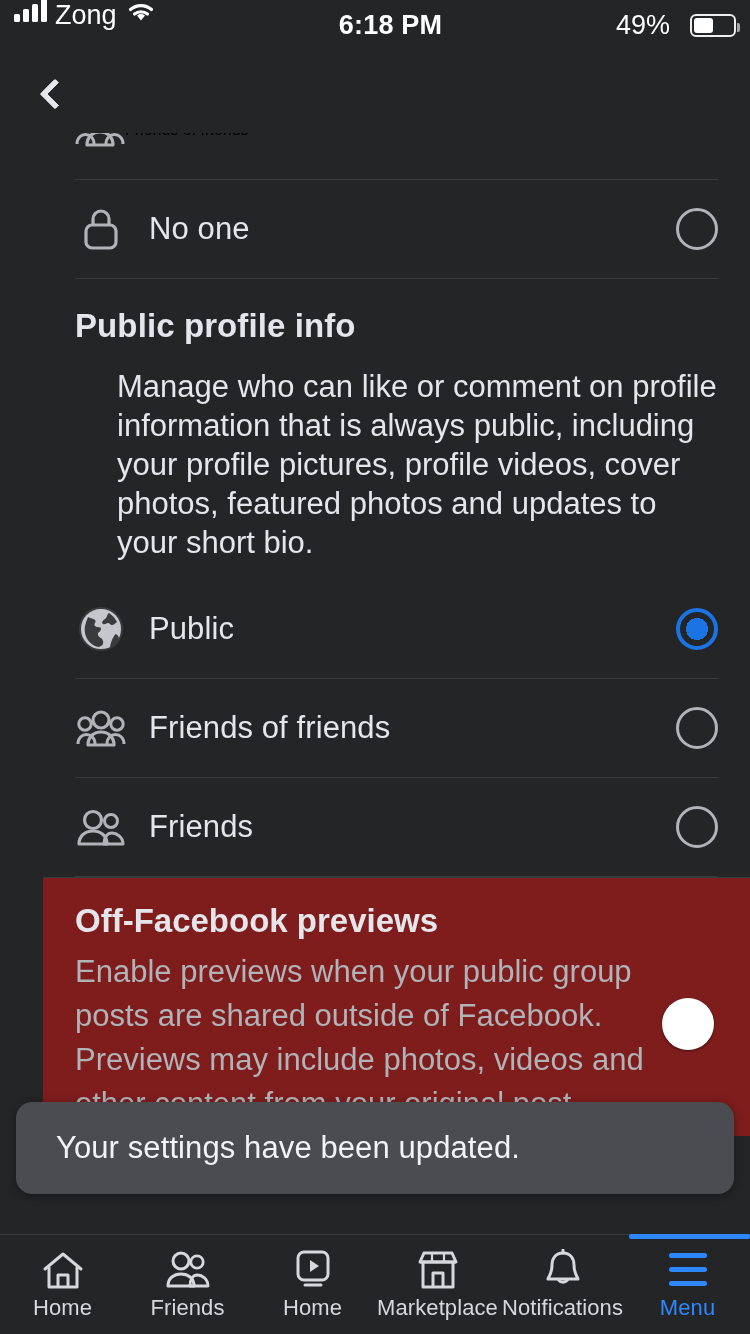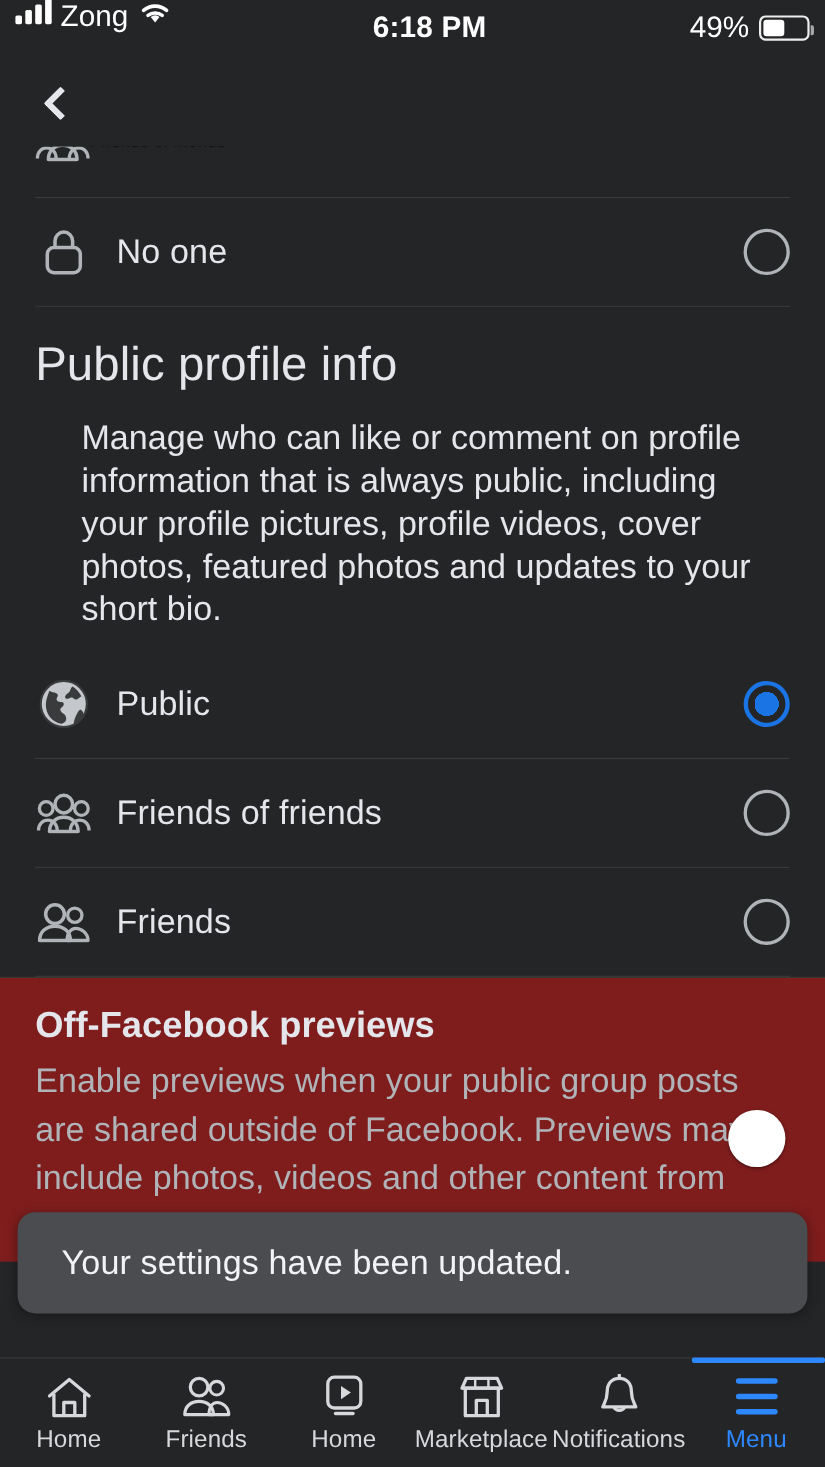--- a/index.html
+++ b/index.html
@@ -28,21 +28,21 @@
     position: absolute; left: 14px; top: 0; height: 50px;
     display: flex; gap: 8px;
   }
   .sb-center {
     position: absolute; left: 0; width: 750px; top: 0; height: 50px;
     display: flex; align-items: center; justify-content: center;
     font-size: 27px; font-weight: 600; letter-spacing: 0.2px; padding-left: 31px;
   }
   .sb-right {
     position: absolute; right: 14px; top: 0; height: 50px;
-    display: flex; align-items: center; gap: 9px;
+    display: flex; align-items: center; gap: 20px;
   }
   .signal-bars { display: flex; align-items: flex-end; gap: 3px; height: 22px; }
   .signal-bars i { display: block; width: 6px; background: #fff; border-radius: 1.5px; }
   .signal-bars i:nth-child(1) { height: 8px; }
   .signal-bars i:nth-child(2) { height: 13px; }
   .signal-bars i:nth-child(3) { height: 18px; }
   .signal-bars i:nth-child(4) { height: 23px; }
   .carrier { font-size: 27px; font-weight: 500; }
   .battery-pct { font-size: 27px; font-weight: 500; }
   .battery-shell {
@@ -81,20 +81,21 @@
     border-radius: 2px;
     margin-left: 6px;
   }
 
   
   #content {
     position: absolute; top: 133px; left: 0;
     width: 750px; height: 1101px;
     background: #242527;
     overflow: hidden;
+    padding-left: 43px;
   }
 
   .section { background: #242527; }
   .section.alt { background: #7f1d1d; }
   .hr-full { height: 1px; background: #3a3b3d; width: 100%; }
 
   .row {
     position: relative;
     display: flex; align-items: center;
     height: 98px;
@@ -126,21 +127,21 @@
       radial-gradient(circle at center, #1b74e4 0 11px, #242527 11px 15px, transparent 15px);
   }
   .row-sep {
     height: 1px; background: #3a3b3d;
     margin-left: 32px; margin-right: 32px;
   }
 
   
   .sec-title {
     color: #e4e6eb;
-    font-size: 43px; font-weight: 400;
+    font-size: 33px; font-weight: 700;
     padding: 28px 32px 0 32px;
     letter-spacing: 0.1px;
   }
   .sec-desc {
     color: #e4e6eb;
     font-size: 31px; line-height: 39px;
     padding: 22px 32px 18px 32px;
     font-weight: 400;
     margin-left: 42px;
   }

